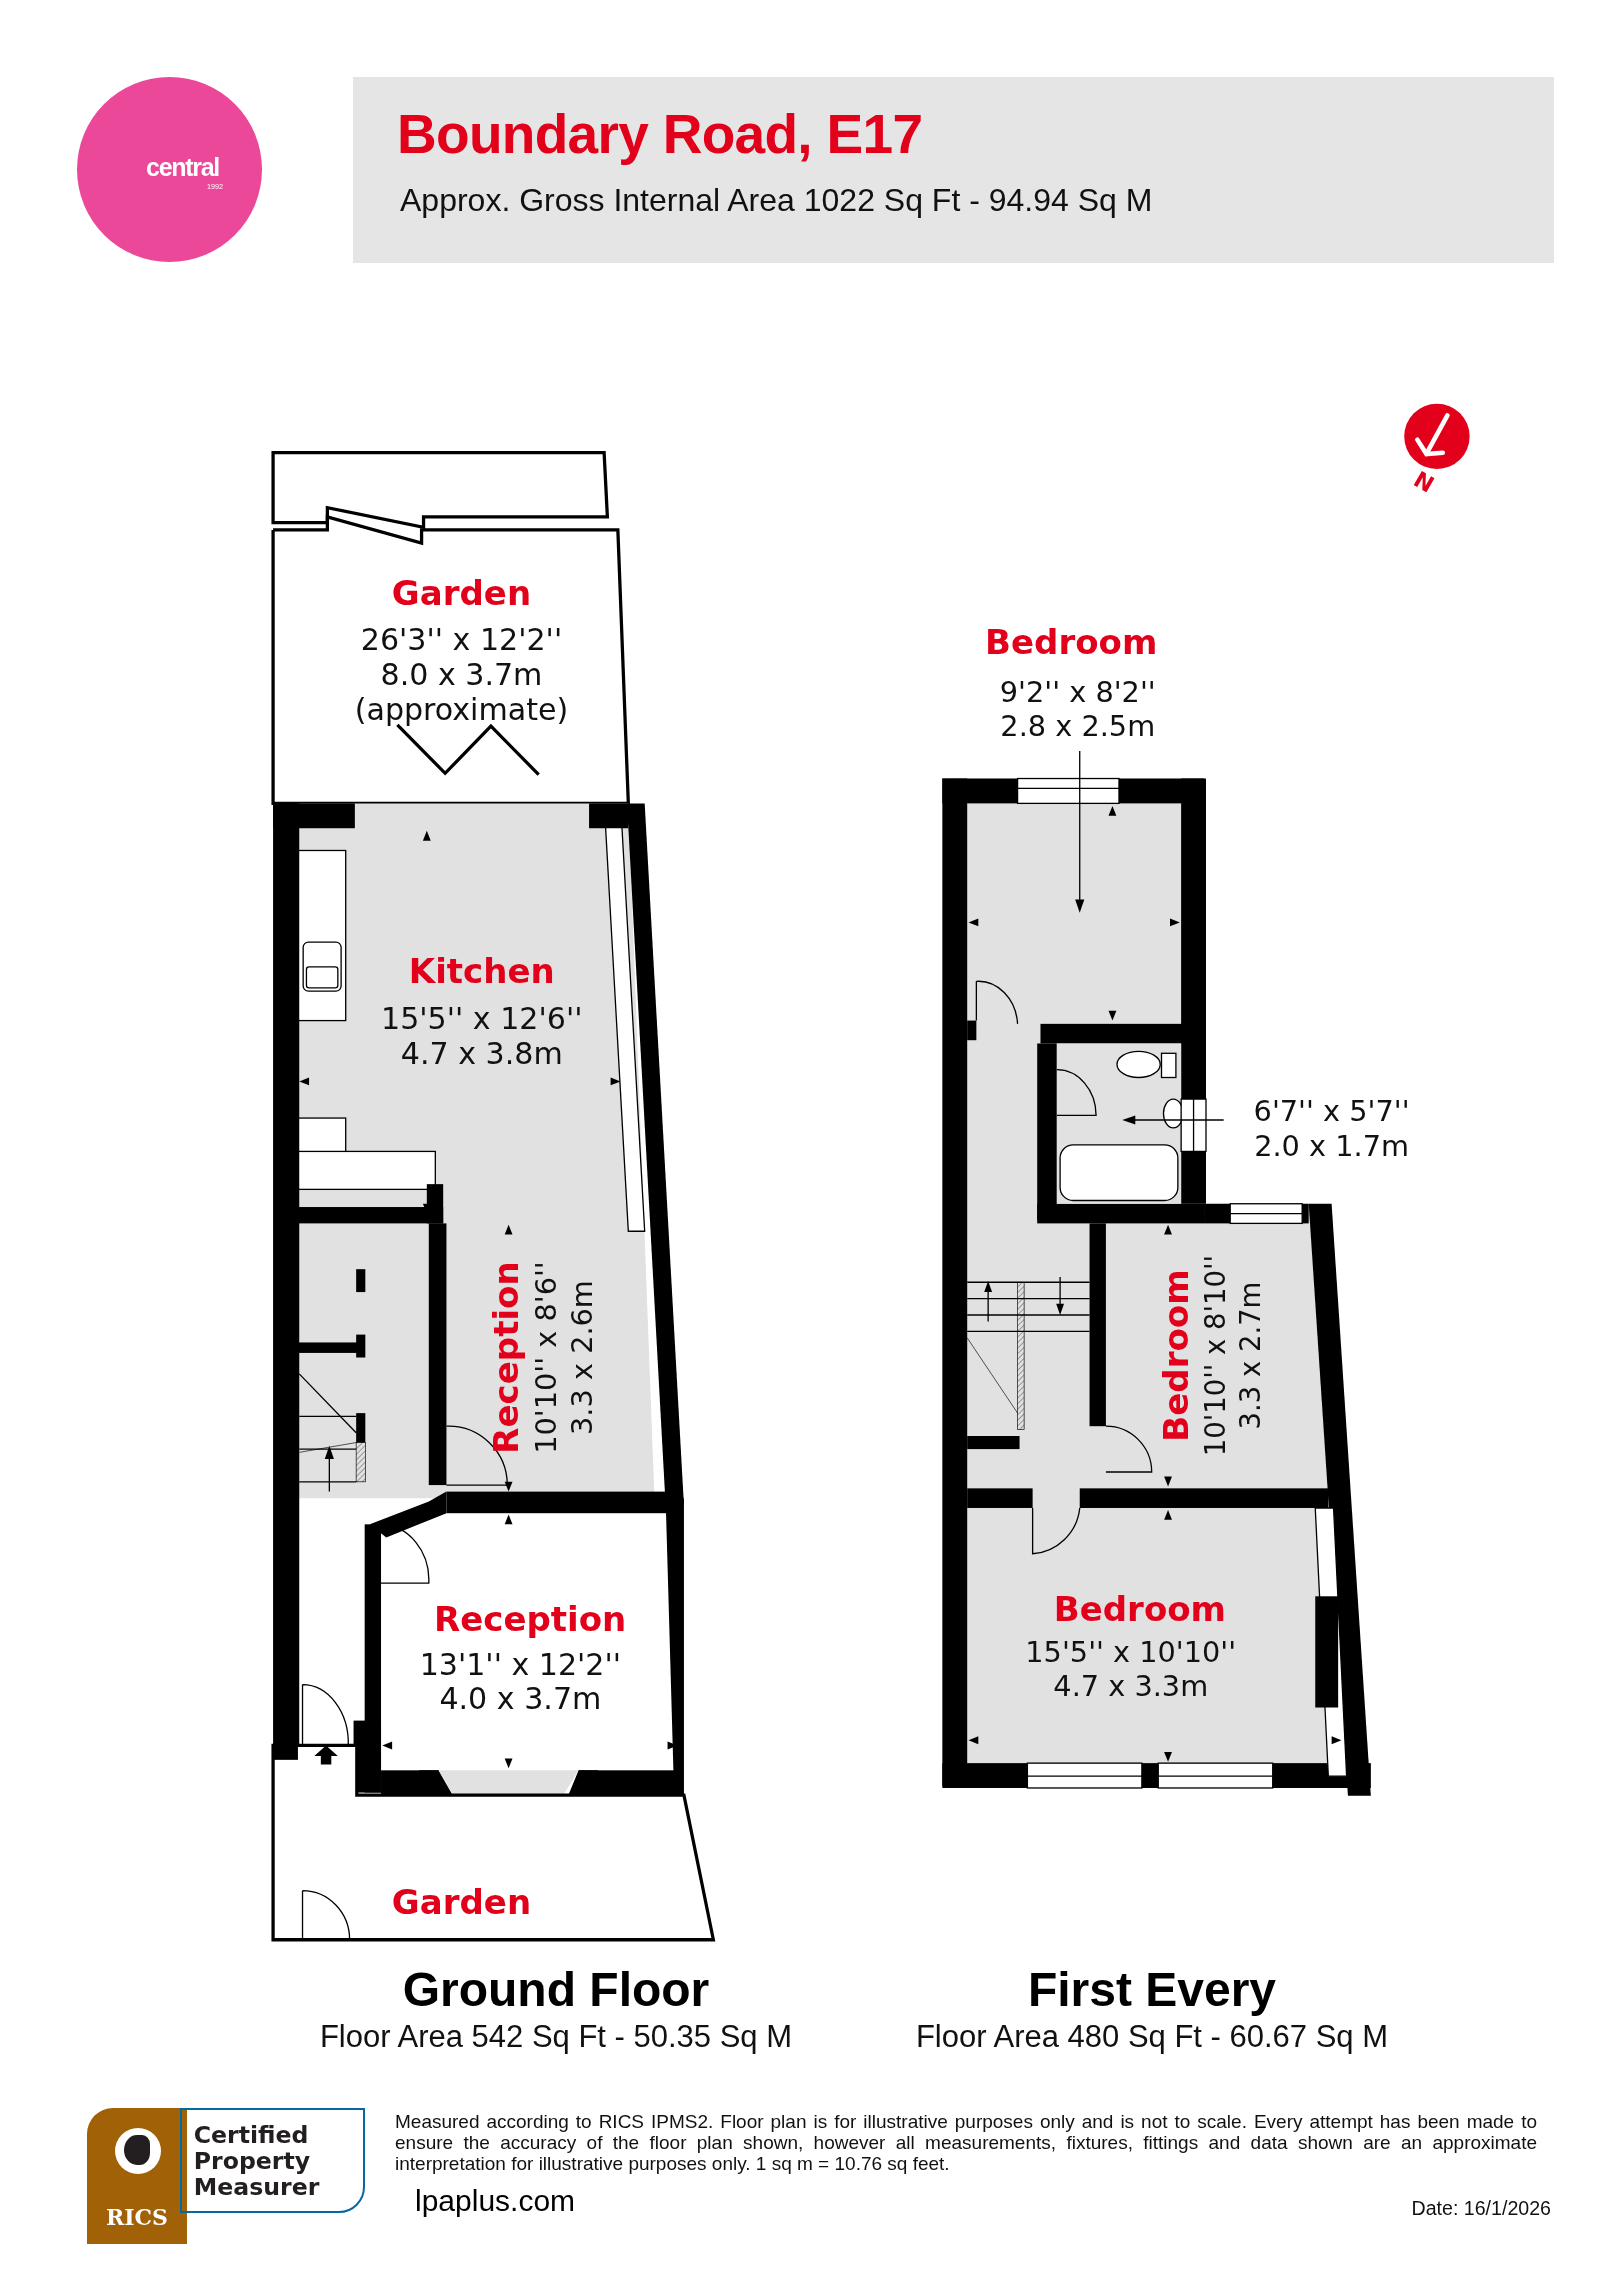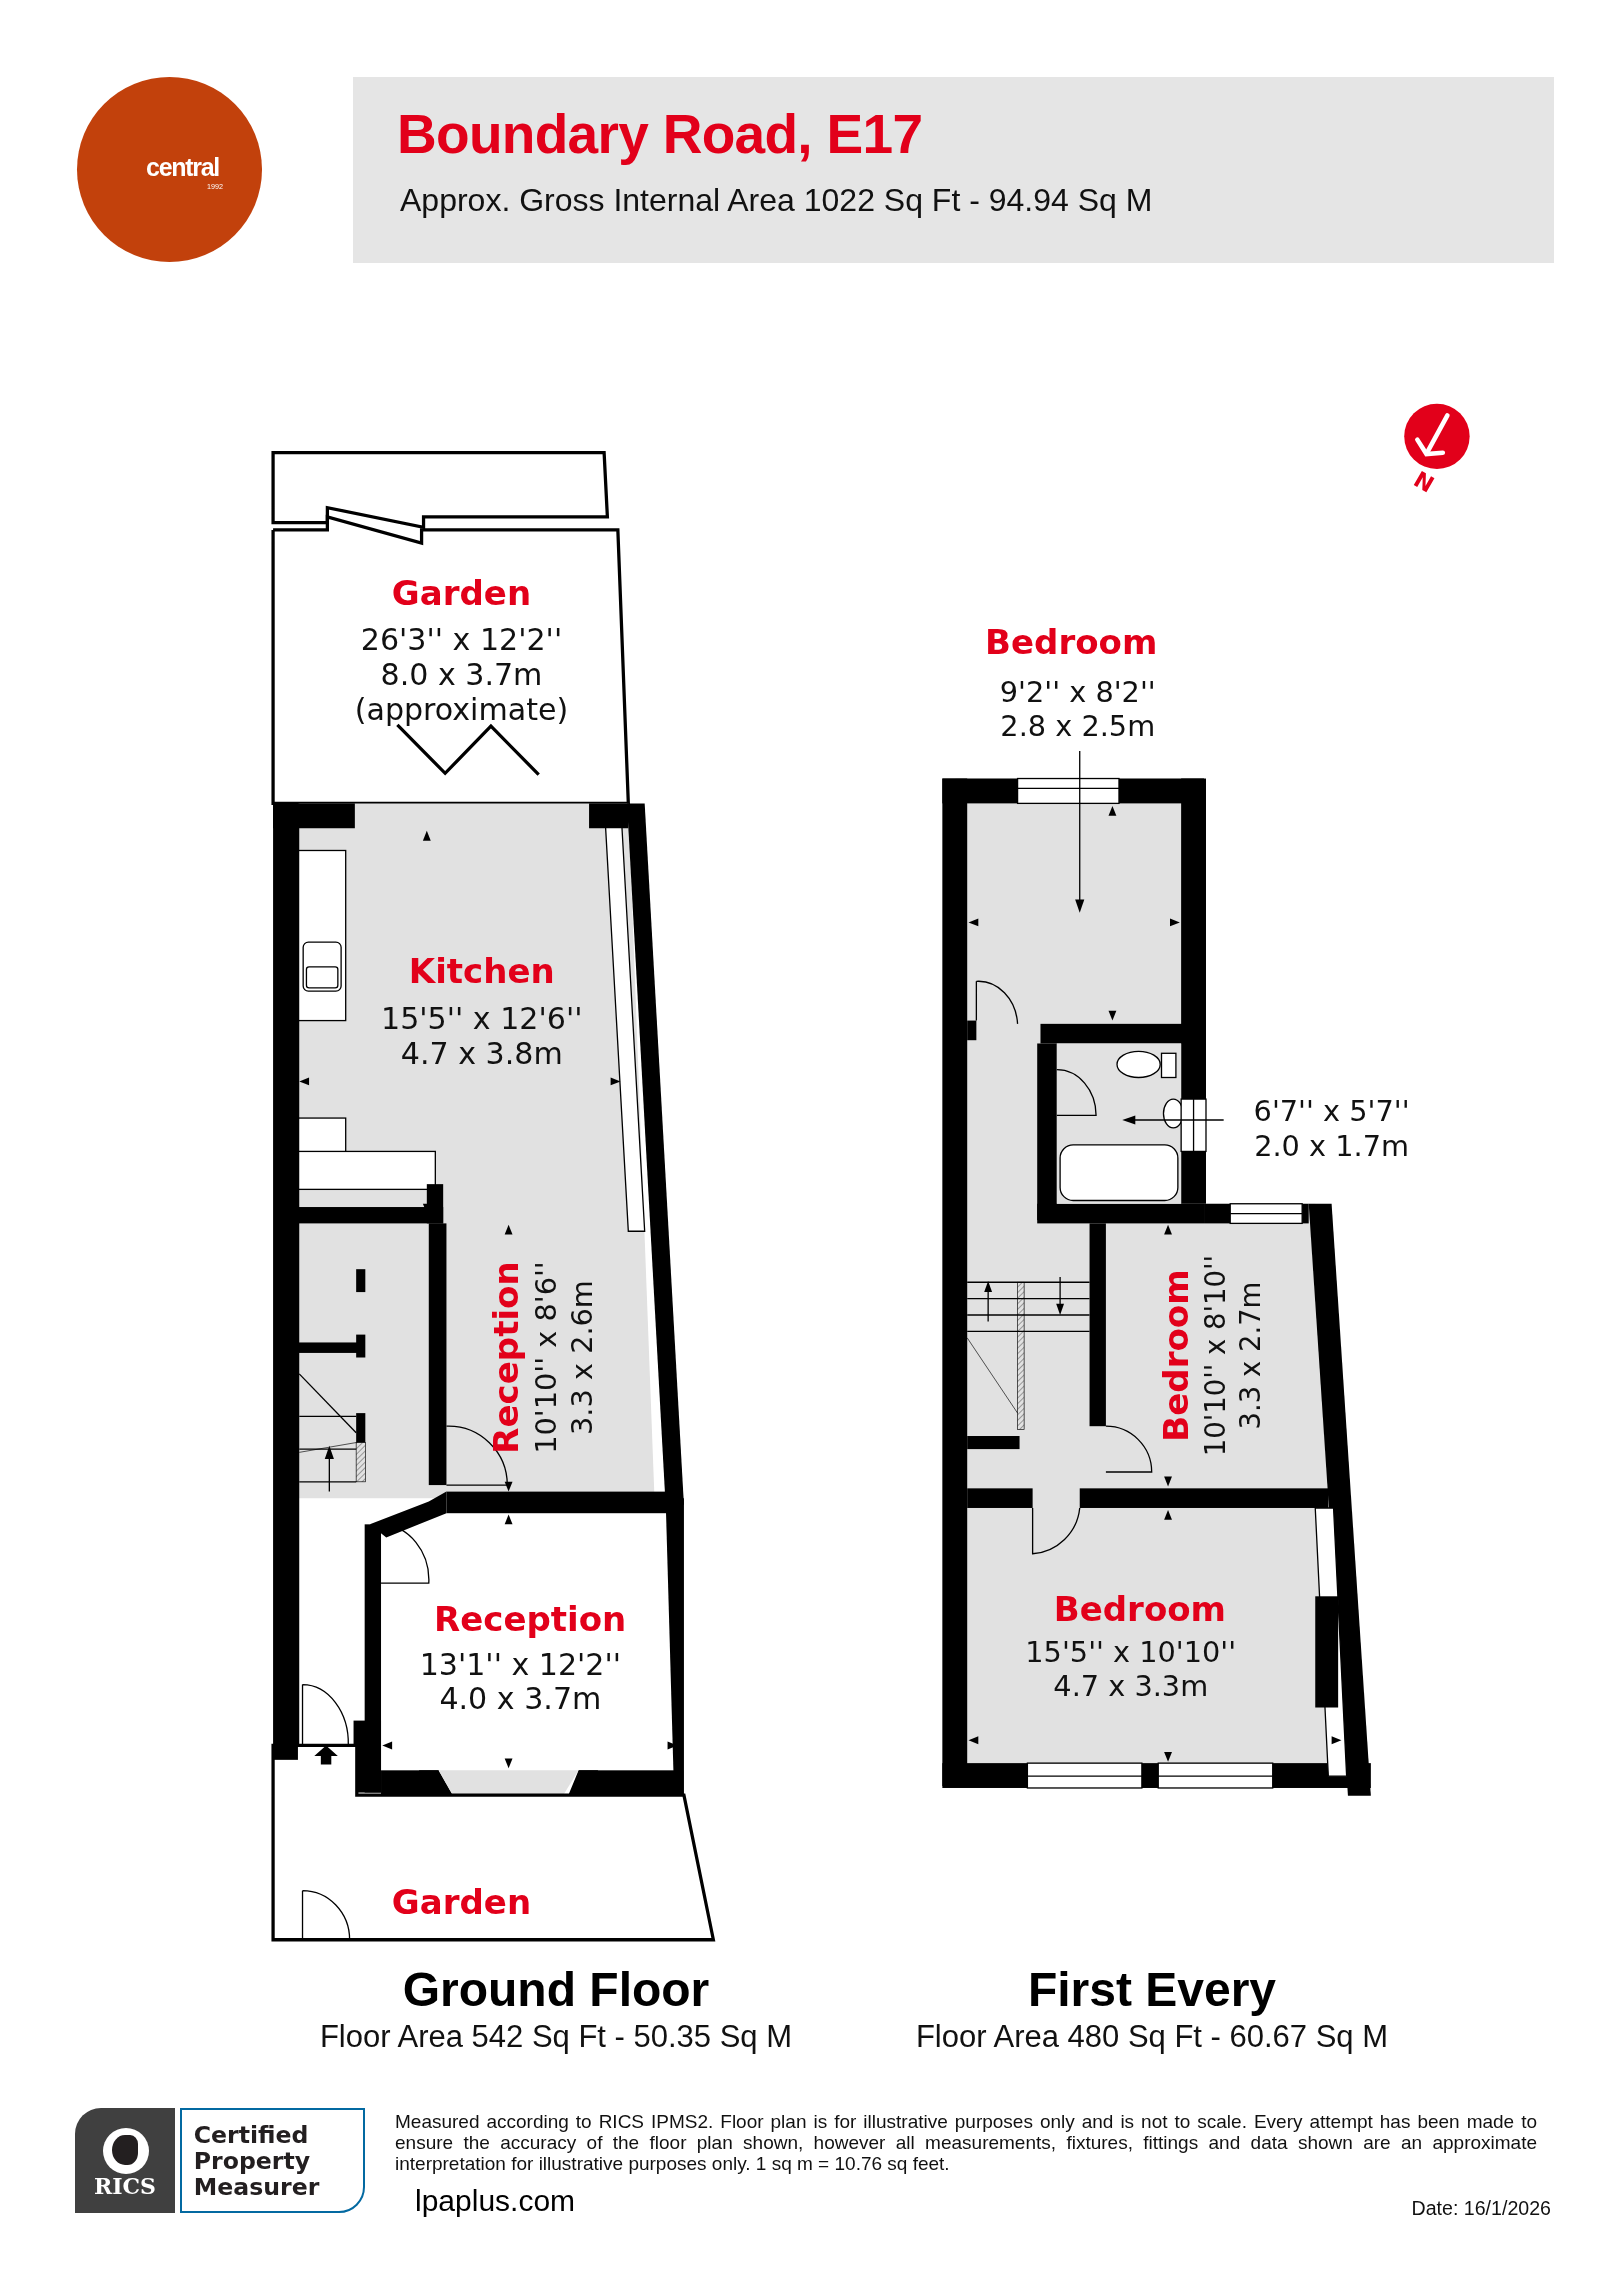--- a/index.html
+++ b/index.html
@@ -1,30 +1,30 @@
 <!DOCTYPE html>
 <html style="font-size:10.5px"><head>
 <meta charset="utf-8">
 <style>
   html, body { margin: 0; padding: 0; background: #ffffff; }
   body { width: 1623px; height: 2295px; position: relative; overflow: hidden; font-family: "DejaVu Sans", sans-serif; }
-  .logo { position: absolute; left: 77px; top: 77px; width: 185px; height: 185px; border-radius: 50%; background: #c2410c; }
+  .logo { position: absolute; left: 77px; top: 77px; width: 185px; height: 185px; border-radius: 50%; background: #ec4899; }
   .logo-text { position: absolute; left: 0; width: 100%; top: 76px; text-align: center; color: #fff; font-family: "Liberation Sans", sans-serif; font-weight: bold; font-size: 25px; letter-spacing: -1.3px; padding-left: 26px; box-sizing: border-box; }
   .logo-year { position: absolute; right: 39px; top: 105px; color: #fff; font-size: 7.2px; font-family: "Liberation Sans", sans-serif; }
   .header-band { position: absolute; left: 353px; top: 77px; width: 1201px; height: 186px; background: #e5e5e5; }
   .title { position: absolute; left: 44px; top: 25px; color: #e2001a; font-family: "Liberation Sans", sans-serif; font-weight: bold; font-size: 55px; letter-spacing: -0.7px; }
   .subtitle { position: absolute; left: 47px; top: 105px; color: #111; font-family: "Liberation Sans", sans-serif; font-size: 32px; }
   svg.plan { position: absolute; left: 0; top: 0; }
   .room-title { font-family: "DejaVu Sans", sans-serif; font-weight: bold; fill: #e2001a; }
   .dim { font-family: "DejaVu Sans", sans-serif; fill: #111; }
   .floor-label { position: absolute; text-align: center; font-family: "Liberation Sans", sans-serif; }
   .floor-name { font-weight: bold; font-size: 48px; color: #000; }
   .floor-area { font-size: 31px; color: #111; margin-top: 2px; }
   .rics { position: absolute; left: 75px; top: 2108px; width: 288px; height: 105px; }
-  .rics-dark { position: absolute; left: 0; top: 0; width: 100px; height: 105px; background: #404040; border-radius: 26px 0 0 0; }
+  .rics-dark { position: absolute; left: 12px; top: 0; width: 100px; height: 136px; background: #a16207; border-radius: 26px 0 0 0; }
   .rics-text { position: absolute; bottom: 14.4px; left: 0; width: 100%; text-align: center; color: #fff; font-family: "DejaVu Serif", serif; font-weight: bold; font-size: 22px; }
   .rics-lion { position: absolute; left: 27.5px; top: 19.6px; width: 46px; height: 46px; border-radius: 50%; background: #fff; }
   .rics-lion-inner { position: absolute; left: 9.2px; top: 7.9px; width: 26px; height: 30px; background: #231f20; border-radius: 50% 30% 40% 50%; }
   .rics-box { position: absolute; left: 105px; top: 0; width: 181px; height: 101px; border: 2px solid #0369a1; border-radius: 0 0 26px 0; }
   .rics-box-text { position: absolute; left: 11.8px; top: 11.8px; font-family: "DejaVu Sans", sans-serif; font-weight: bold; font-size: 23.6px; line-height: 26px; color: #231f20; }
   .disclaimer { position: absolute; left: 395px; top: 2111px; width: 1142px; font-family: "Liberation Sans", sans-serif; font-size: 19px; line-height: 21px; color: #111; text-align: justify; }
   .website { position: absolute; left: 415px; top: 2184px; font-family: "Liberation Sans", sans-serif; font-size: 30px; color: #000; }
   .date { position: absolute; right: 72px; top: 2197px; font-family: "Liberation Sans", sans-serif; font-size: 19.6px; color: #111; }
 </style>
 </head>

